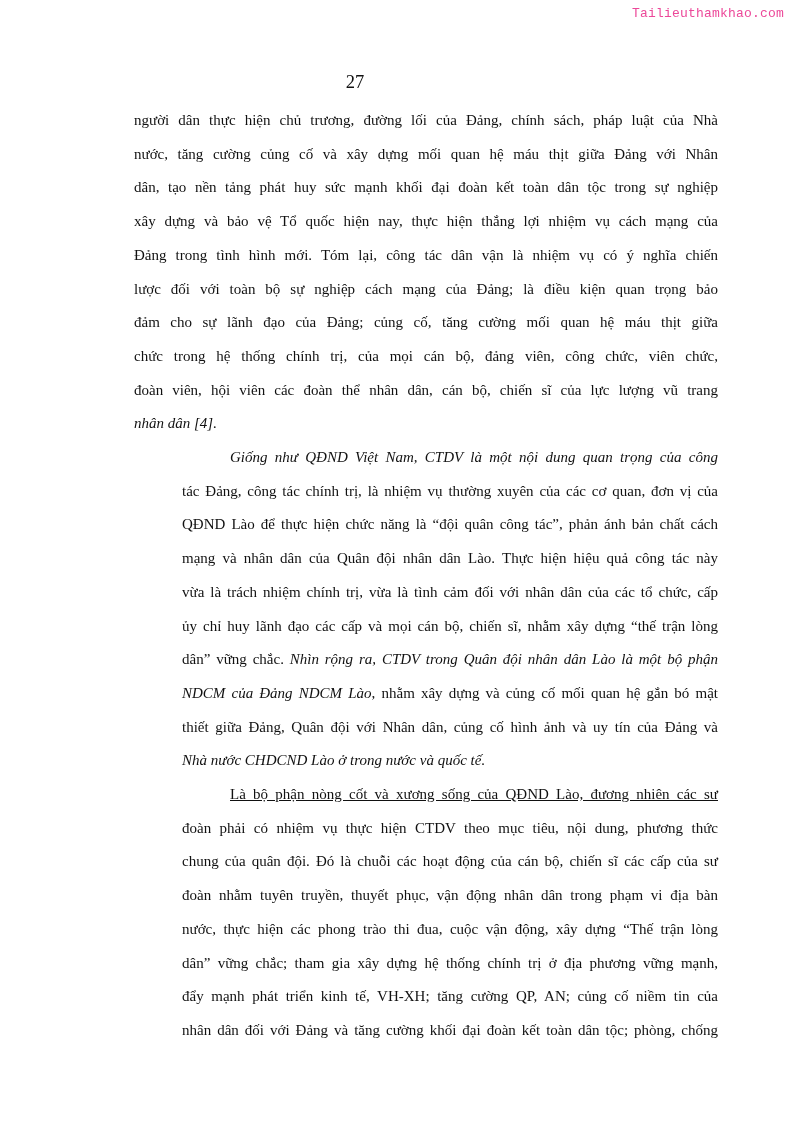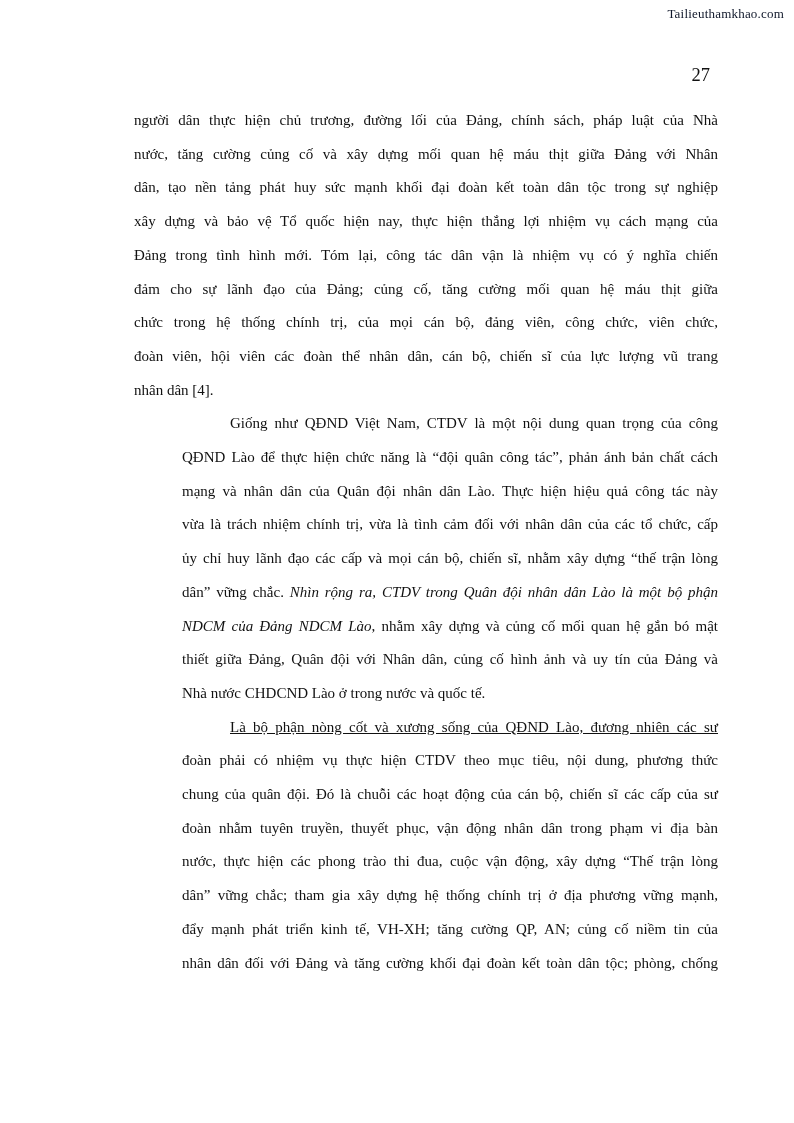--- a/index.html
+++ b/index.html
@@ -3,57 +3,59 @@
 <meta charset="utf-8">
 <style>
   html, body { margin: 0; padding: 0; background: #ffffff; }
   body {
     width: 794px; height: 1123px; position: relative; overflow: hidden;
     font-family: "Liberation Serif", "DejaVu Serif", serif;
     color: #111111;
   }
   .watermark {
     position: absolute; top: 6px; right: 10px;
-    font-family: Liberation Serif, serif;
-    font-size: 13px; color: #0f172a; letter-spacing: 0.2px;
+    font-family: Liberation Mono, monospace;
+    font-size: 13px; color: #ec4899; letter-spacing: 0.2px;
   }
   .page-number {
-    position: absolute; top: 65px; left: 0; width: 710px;
-    text-align: right; font-size: 18.5px;
+    position: absolute; top: 72px; left: 0; width: 710px;
+    text-align: center; font-size: 18.5px;
   }
   .body-text {
     position: absolute; top: 104px; left: 134px; width: 584px;
     font-size: 15px; line-height: 33.7px;
     text-align: justify;
   }
   .para { margin: 0; }
   .para.indent { text-indent: 48px; }
   .line { display: block; text-align: justify; text-align-last: justify; white-space: nowrap; }
-  .line.last { text-align-last: left; }
+  .line.last { text-align-last: left; font-style: italic; }
   .it { font-style: italic; }
 </style>
 </head>
 <body>
 
 <div class="watermark">Tailieuthamkhao.com</div>
 <div class="page-number">27</div>
 <div class="body-text" id="body-text">
     <div class="para">
       <span class="line"><span>người dân thực hiện chủ trương, đường lối của Đảng, chính sách, pháp luật của Nhà</span></span>
       <span class="line"><span>nước, tăng cường củng cố và xây dựng mối quan hệ máu thịt giữa Đảng với Nhân</span></span>
       <span class="line"><span>dân, tạo nền tảng phát huy sức mạnh khối đại đoàn kết toàn dân tộc trong sự nghiệp</span></span>
       <span class="line"><span>xây dựng và bảo vệ Tổ quốc hiện nay, thực hiện thắng lợi nhiệm vụ cách mạng của</span></span>
       <span class="line"><span>Đảng trong tình hình mới. Tóm lại, công tác dân vận là nhiệm vụ có ý nghĩa chiến</span></span>
+      <span class="line"><span>lược đối với toàn bộ sự nghiệp cách mạng của Đảng; là điều kiện quan trọng bảo</span></span>
       <span class="line"><span>đảm cho sự lãnh đạo của Đảng; củng cố, tăng cường mối quan hệ máu thịt giữa</span></span>
       <span class="line"><span>chức trong hệ thống chính trị, của mọi cán bộ, đảng viên, công chức, viên chức,</span></span>
       <span class="line"><span>đoàn viên, hội viên các đoàn thể nhân dân, cán bộ, chiến sĩ của lực lượng vũ trang</span></span>
       <span class="line last"><span>nhân dân [4].</span></span>
     </div>
     <div class="para indent">
-      <span class="line" style="padding-left: 48px;"><span>Giống như QĐND Việt Nam, CTDV là một nội dung quan trọng của công</span></span>
+      <span class="line" style="padding-left: 48px; font-style: italic;"><span>Giống như QĐND Việt Nam, CTDV là một nội dung quan trọng của công</span></span>
+      <span class="line"><span>tác Đảng, công tác chính trị, là nhiệm vụ thường xuyên của các cơ quan, đơn vị của</span></span>
       <span class="line"><span>QĐND Lào để thực hiện chức năng là “đội quân công tác”, phản ánh bản chất cách</span></span>
       <span class="line"><span>mạng và nhân dân của Quân đội nhân dân Lào. Thực hiện hiệu quả công tác này</span></span>
       <span class="line"><span>vừa là trách nhiệm chính trị, vừa là tình cảm đối với nhân dân của các tổ chức, cấp</span></span>
       <span class="line"><span>ủy chỉ huy lãnh đạo các cấp và mọi cán bộ, chiến sĩ, nhằm xây dựng “thế trận lòng</span></span>
       <span class="line"><span>dân” vững chắc. </span><span class="it">Nhìn rộng ra, CTDV trong Quân đội nhân dân Lào là một bộ phận</span></span>
       <span class="line"><span class="it">NDCM của Đảng NDCM Lào</span><span>, nhằm xây dựng và củng cố mối quan hệ gắn bó mật</span></span>
       <span class="line"><span>thiết giữa Đảng, Quân đội với Nhân dân, củng cố hình ảnh và uy tín của Đảng và</span></span>
       <span class="line last"><span>Nhà nước CHDCND Lào ở trong nước và quốc tế.</span></span>
     </div>
     <div class="para indent">

